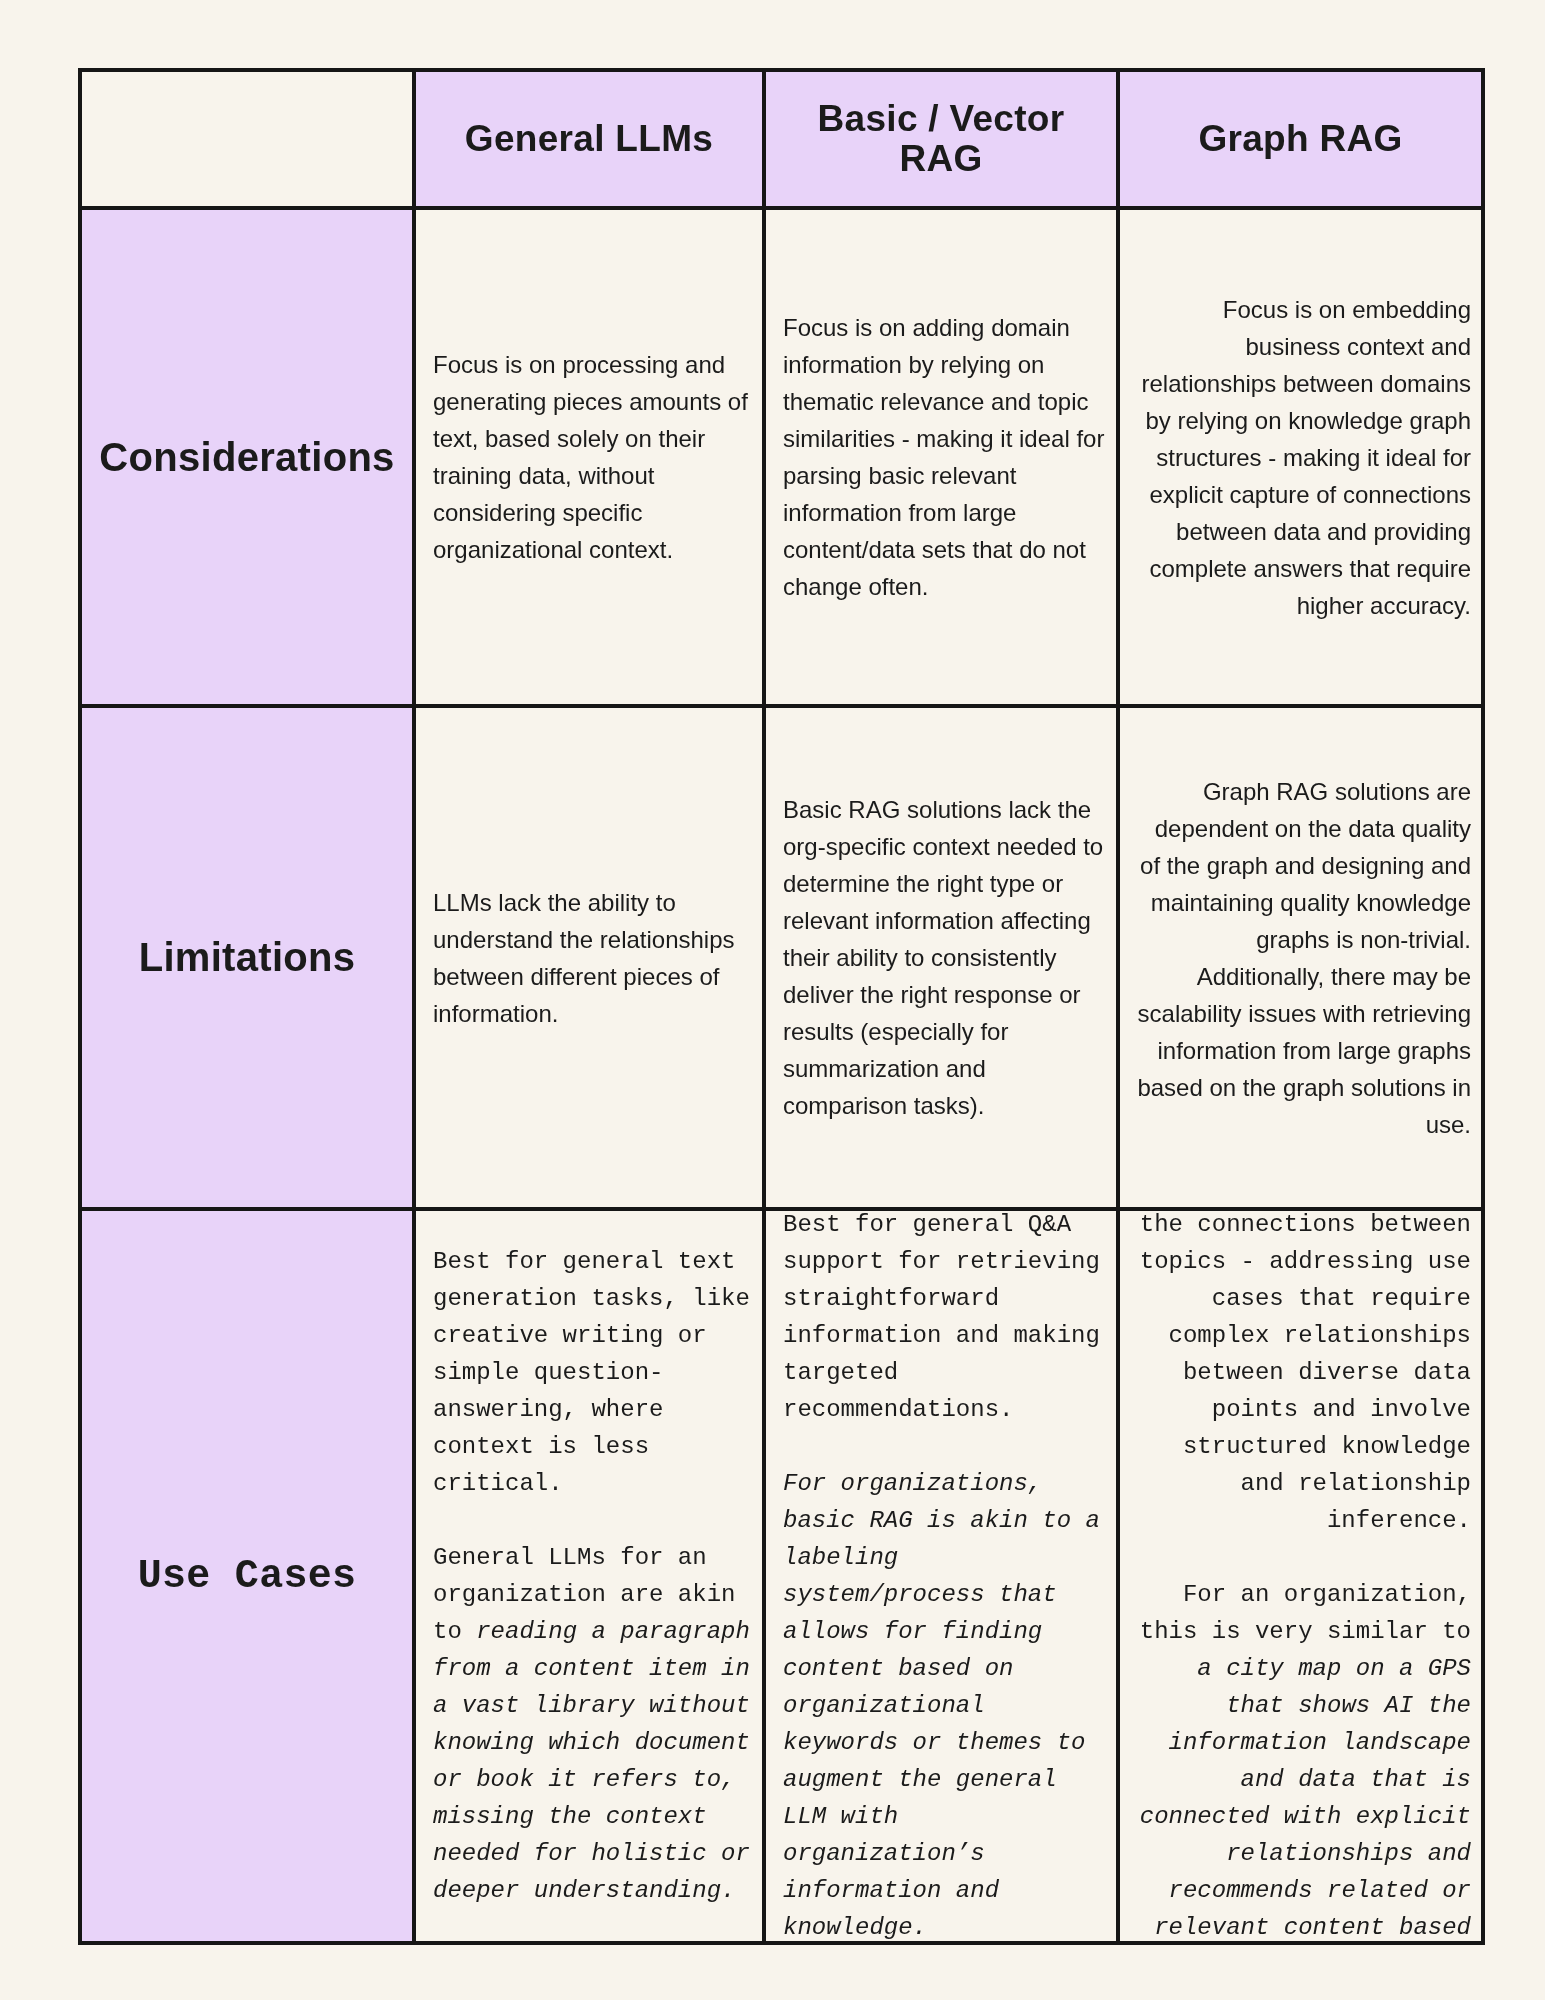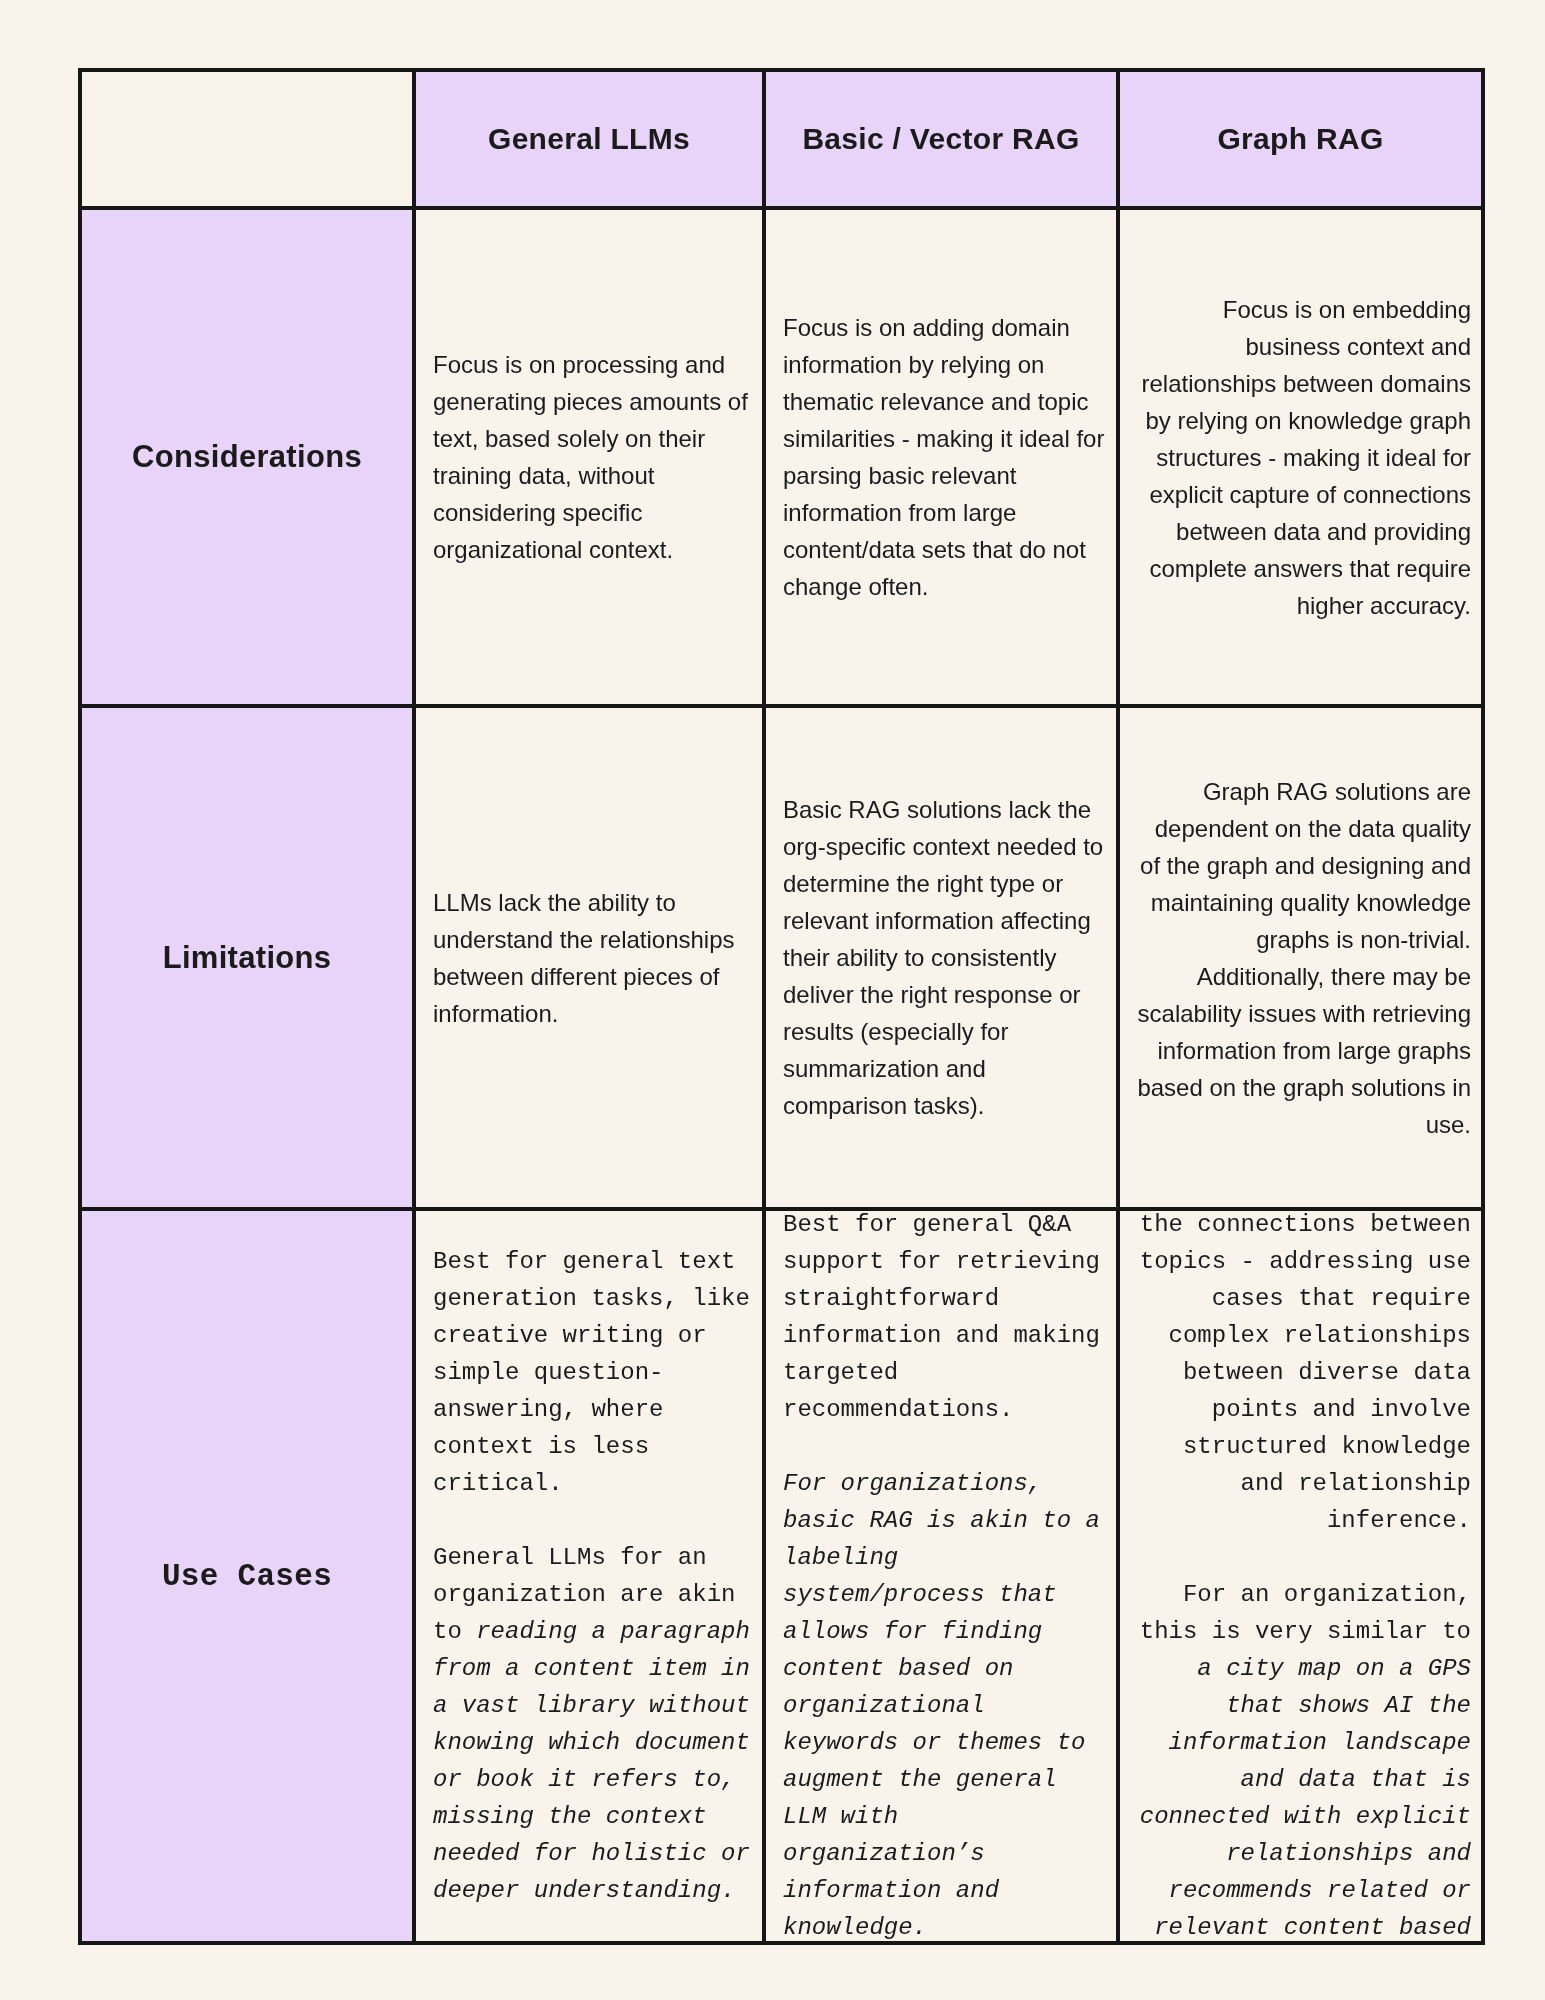--- a/index.html
+++ b/index.html
@@ -37,31 +37,31 @@
   .cell.last-col { border-right: none; text-align: right; }
   .cell.last-row { border-bottom: none; font-family: Liberation Mono, monospace; }
   .corner {
     background: #f8f4ec;
   }
   .head {
     background: #e8d3f9;
     align-items: center;
     text-align: center;
     font-weight: 700;
-    font-size: 30px;
+    font-size: 37px;
     line-height: 40px;
     letter-spacing: 0.3px;
     padding: 6px 14px;
   }
   .rowlabel {
     background: #e8d3f9;
     align-items: center;
     text-align: right;
     font-weight: 700;
-    font-size: 31px;
+    font-size: 40px;
     letter-spacing: 0.3px;
     padding: 14px 10px;
   }
   .body-cell {
     background: #f8f4ec;
     padding: 14px 10px 14px 17px;
     font-size: 24px;
     line-height: 37px;
   }
   .body-cell p {

